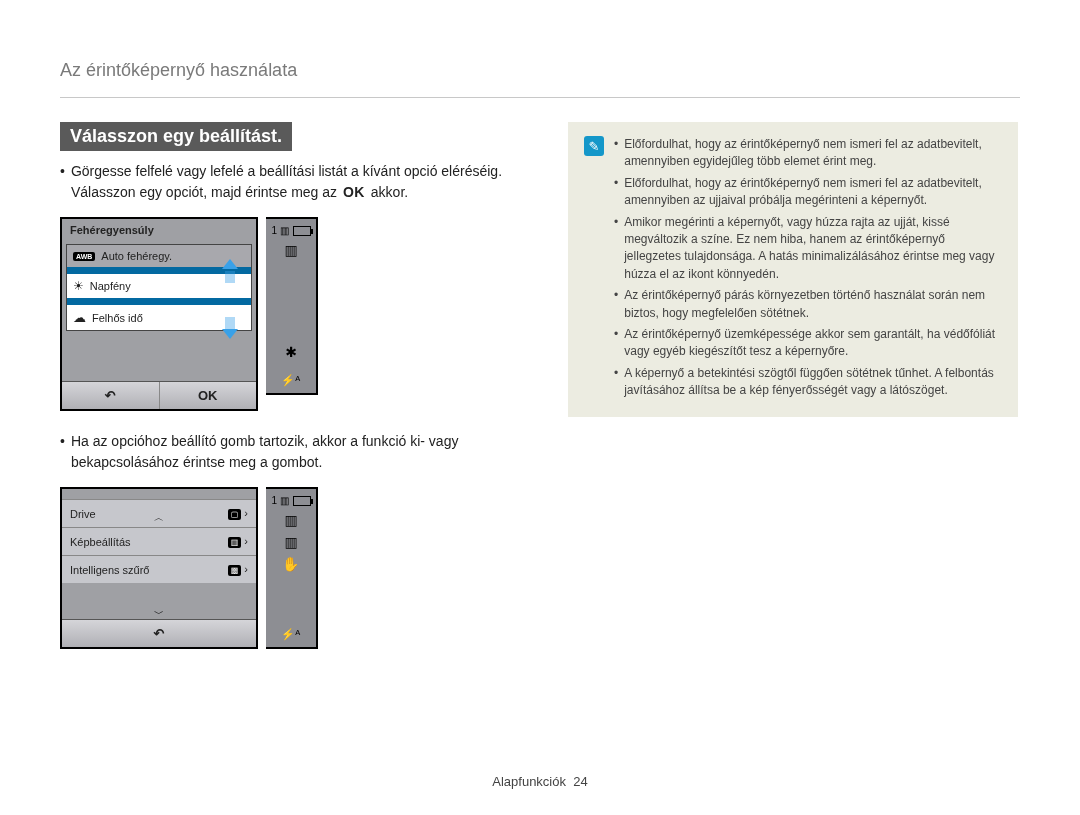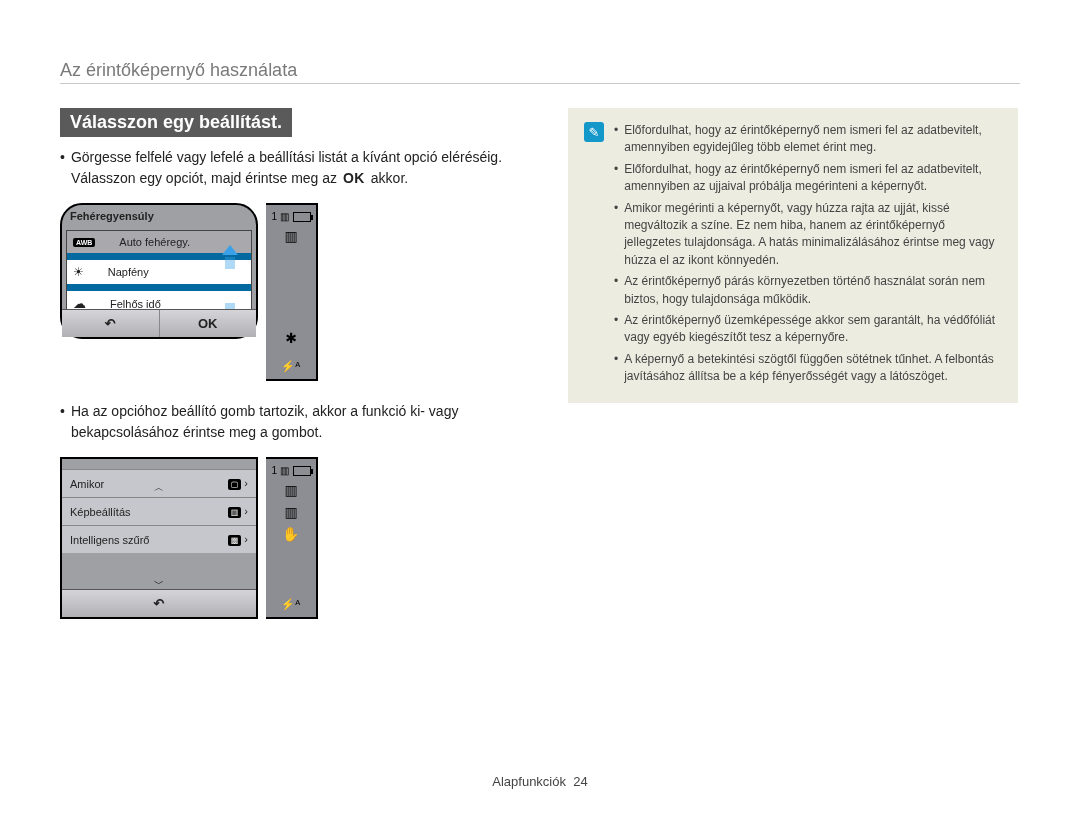--- a/index.html
+++ b/index.html
@@ -10,21 +10,21 @@
     color: #222;
     background: #fff;
     position: relative;
     padding: 60px 60px 0 60px;
   }
   .page-title {
     font-size: 18px;
     color: #7a7a7a;
     font-weight: 400;
     border-bottom: 1px solid #c8c8c8;
-    padding-bottom: 2px;
+    padding-bottom: 16px;
     margin-bottom: 24px;
   }
   .columns {
     display: flex;
     gap: 28px;
   }
   .left-col {
     width: 480px;
   }
   .right-col {
@@ -80,21 +80,21 @@
   .list-row {
     display:flex;
     align-items:center;
     font-size:11px;
     padding:5px 6px;
     border-top:7px solid #0369a1;
     justify-content:space-between;
   }
   .list-row:first-child{border-top:none;}
   .list-row.sel { background:#a8a8ad;}
-  .list-left { display:flex; align-items:center; gap:24px;}
+  .list-left { display:flex; align-items:center; gap:6px;}
   .awb-icon{
     background:#000;color:#fff;font-size:7px;font-weight:700;
     border-radius:2px;padding:1px 3px;
   }
   .sun-icon::before{content:"☀";font-size:12px;}
   .cloud-icon::before{content:"☁";font-size:13px;}
   .arrow-up, .arrow-dn{
     width:0;height:0;border-left:8px solid transparent;border-right:8px solid transparent;
   }
   .arrow-up{border-bottom:10px solid #3aa1e8;margin-bottom:2px;}
@@ -188,21 +188,21 @@
       <div class="bullet">
         <span class="dot">•</span>
         <span>
           <span>Görgesse felfelé vagy lefelé a beállítási listát a kívánt opció eléréséig. Válasszon egy opciót, majd érintse meg az </span><span class="ok-inline">OK</span><span> akkor.</span>
         </span>
       </div>
     </div>
 
     
     <div class="screen-wrap">
-      <div class="screen" style="height:136px;border-radius:22px;">
+      <div class="screen" style="height:194px;">
         <div class="screen-head">Fehéregyensúly</div>
         <div class="list">
           <div class="list-row sel">
             <div class="list-left">
               <span class="awb-icon">AWB</span>
               <span>Auto fehéregy.</span>
             </div>
           </div>
           <div class="list-row">
             <div class="list-left">
@@ -252,21 +252,21 @@
         <span>Ha az opcióhoz beállító gomb tartozik, akkor a funkció ki- vagy bekapcsolásához érintse meg a gombot.</span>
       </div>
     </div>
 
     
     <div class="screen-wrap">
       <div class="screen" style="height:162px;">
         <div class="chev-col top">︿</div>
         <div style="height:10px;"></div>
         <div class="list2-row">
-          <span>Amikor</span>
+          <span>Drive</span>
           <span><span class="tag">▢</span> <span class="chev">›</span></span>
         </div>
         <div class="list2-row">
           <span>Képbeállítás</span>
           <span><span class="tag">▥</span> <span class="chev">›</span></span>
         </div>
         <div class="list2-row">
           <span>Intelligens szűrő</span>
           <span><span class="tag">▩</span> <span class="chev">›</span></span>
         </div>
@@ -298,21 +298,21 @@
         <li>
             <span>Előfordulhat, hogy az érintőképernyő nem ismeri fel az adatbevitelt, amennyiben egyidejűleg több elemet érint meg.</span>
           </li>
         <li>
             <span>Előfordulhat, hogy az érintőképernyő nem ismeri fel az adatbevitelt, amennyiben az ujjaival próbálja megérinteni a képernyőt.</span>
           </li>
         <li>
             <span>Amikor megérinti a képernyőt, vagy húzza rajta az ujját, kissé megváltozik a színe. Ez nem hiba, hanem az érintőképernyő jellegzetes tulajdonsága. A hatás minimalizálásához érintse meg vagy húzza el az ikont könnyedén.</span>
           </li>
         <li>
-            <span>Az érintőképernyő párás környezetben történő használat során nem biztos, hogy tulajdonsága működik.</span>
+            <span>Az érintőképernyő párás környezetben történő használat során nem biztos, hogy megfelelően sötétnek.</span>
           </li>
         <li>
             <span>Az érintőképernyő üzemképessége akkor sem garantált, ha védőfóliát vagy egyéb kiegészítőt tesz a képernyőre.</span>
           </li>
         <li>
             <span>A képernyő a betekintési szögtől függően sötétnek tűnhet. A felbontás javításához állítsa be a kép fényerősségét vagy a látószöget.</span>
           </li>
       </ul>
     </div>
   </div>

